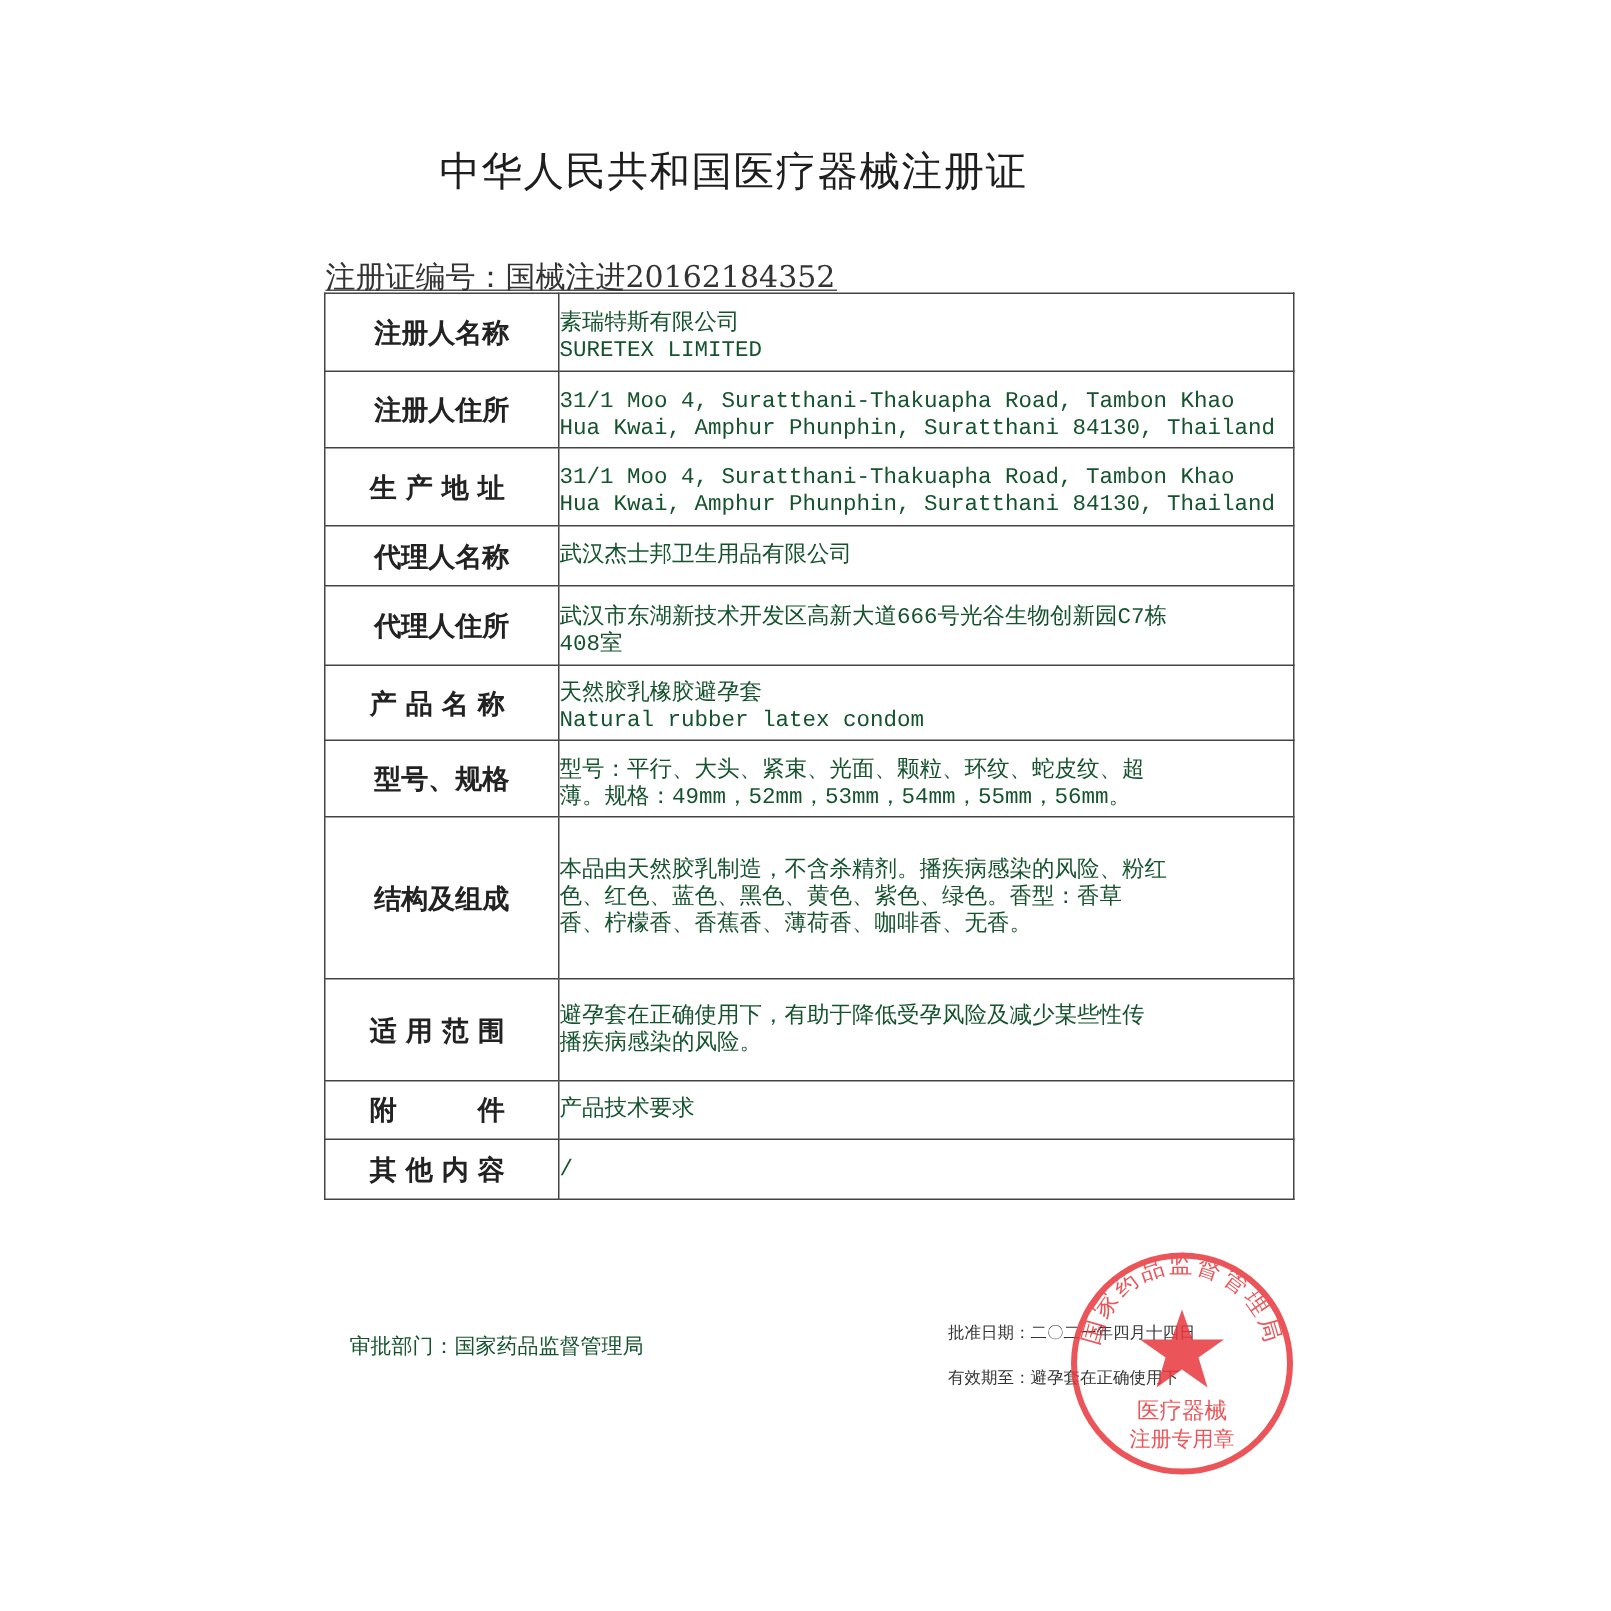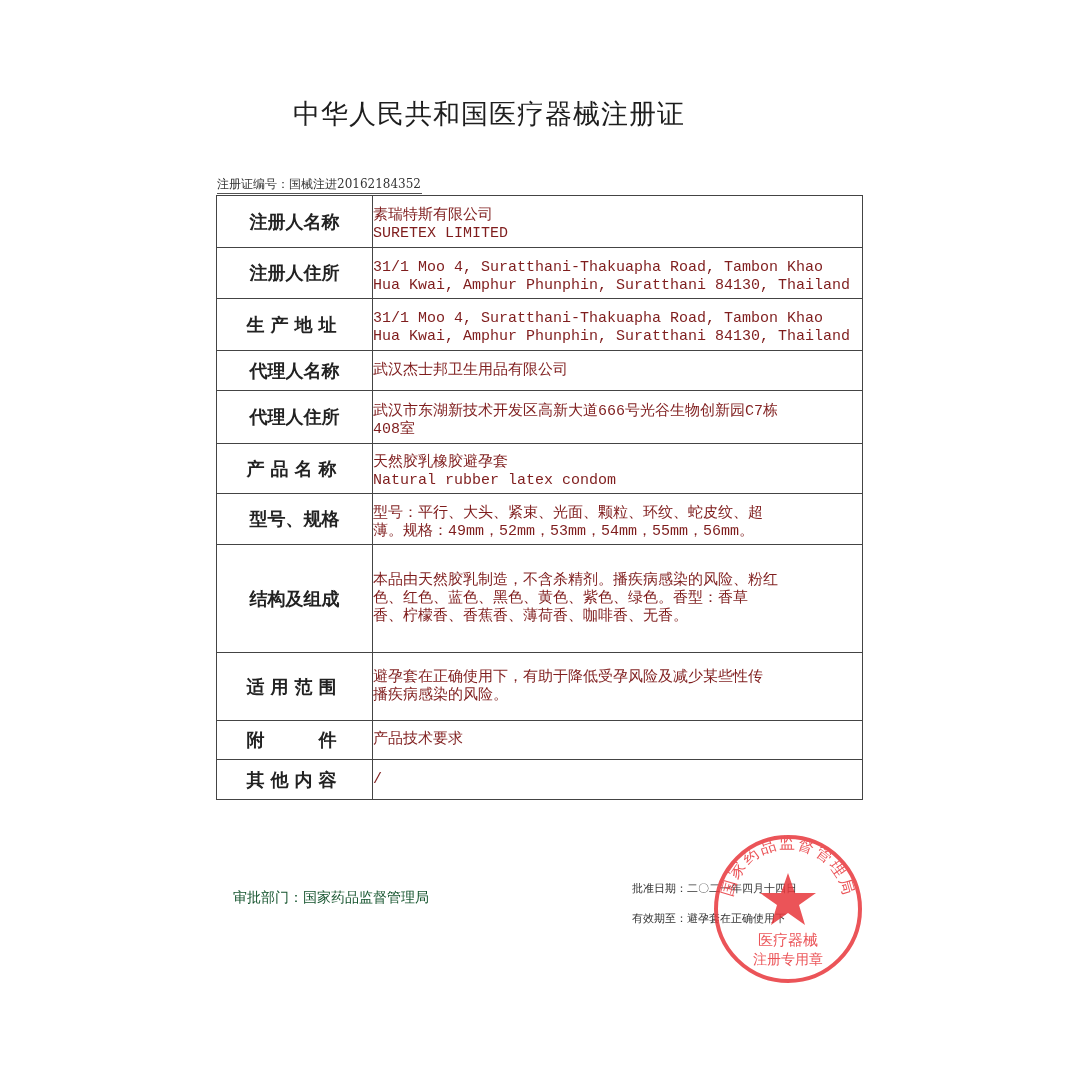--- a/index.html
+++ b/index.html
@@ -5,36 +5,36 @@
   html, body { margin: 0; padding: 0; }
   body {
     width: 1074px; height: 1074px; background: #ffffff; position: relative; overflow: hidden;
     font-family: "DejaVu Serif", "Liberation Serif", serif; color: #2b2b2b;
   }
   .title {
     position: absolute; left: 0; top: 96px; width: 978px; text-align: center;
     font-family: "DejaVu Sans", sans-serif; font-size: 27px; letter-spacing: 1px; color: #1e1e1e;
   }
   .regno {
-    position: absolute; left: 217px; top: 176px; font-size: 12px; color: #333;
+    position: absolute; left: 217px; top: 176px; font-size: 20px; color: #333;
     border-bottom: 1px solid #555; line-height: 17px; padding-right: 1px;
   }
   table.cert {
     position: absolute; left: 216px; top: 195px; width: 647px;
     border-collapse: collapse; table-layout: fixed;
   }
   table.cert td { border: 1.5px solid #444; vertical-align: middle; padding: 0; }
   td.lab {
     width: 155px; text-align: center; font-family: Liberation Mono, monospace;
     font-size: 18px; font-weight: bold; color: #222;
   }
   td.lab span.wide { letter-spacing: 6px; }
   td.val {
     font-family: "Liberation Mono", "DejaVu Sans Mono", monospace; font-size: 15px;
-    line-height: 18px; color: #7f1d1d; padding: 0 0 0 10px; white-space: pre-wrap; vertical-align: top;
+    line-height: 18px; color: #14532d; padding: 0 0 0 10px; white-space: pre-wrap; vertical-align: top;
   }
   td.val .inner { padding-top: 7px; }
   td.val.mid { vertical-align: middle; }
   td.val.mid .inner { padding-top: 0; }
   .footer-left {
     position: absolute; left: 233px; top: 889px; font-size: 14px; color: #14532d;
   }
   .footer-right { position: absolute; left: 632px; top: 874px; font-size: 11px; color: #333; line-height: 30px; }
   .stamp {
     position: absolute; left: 712px; top: 833px; width: 152px; height: 152px; pointer-events: none;

